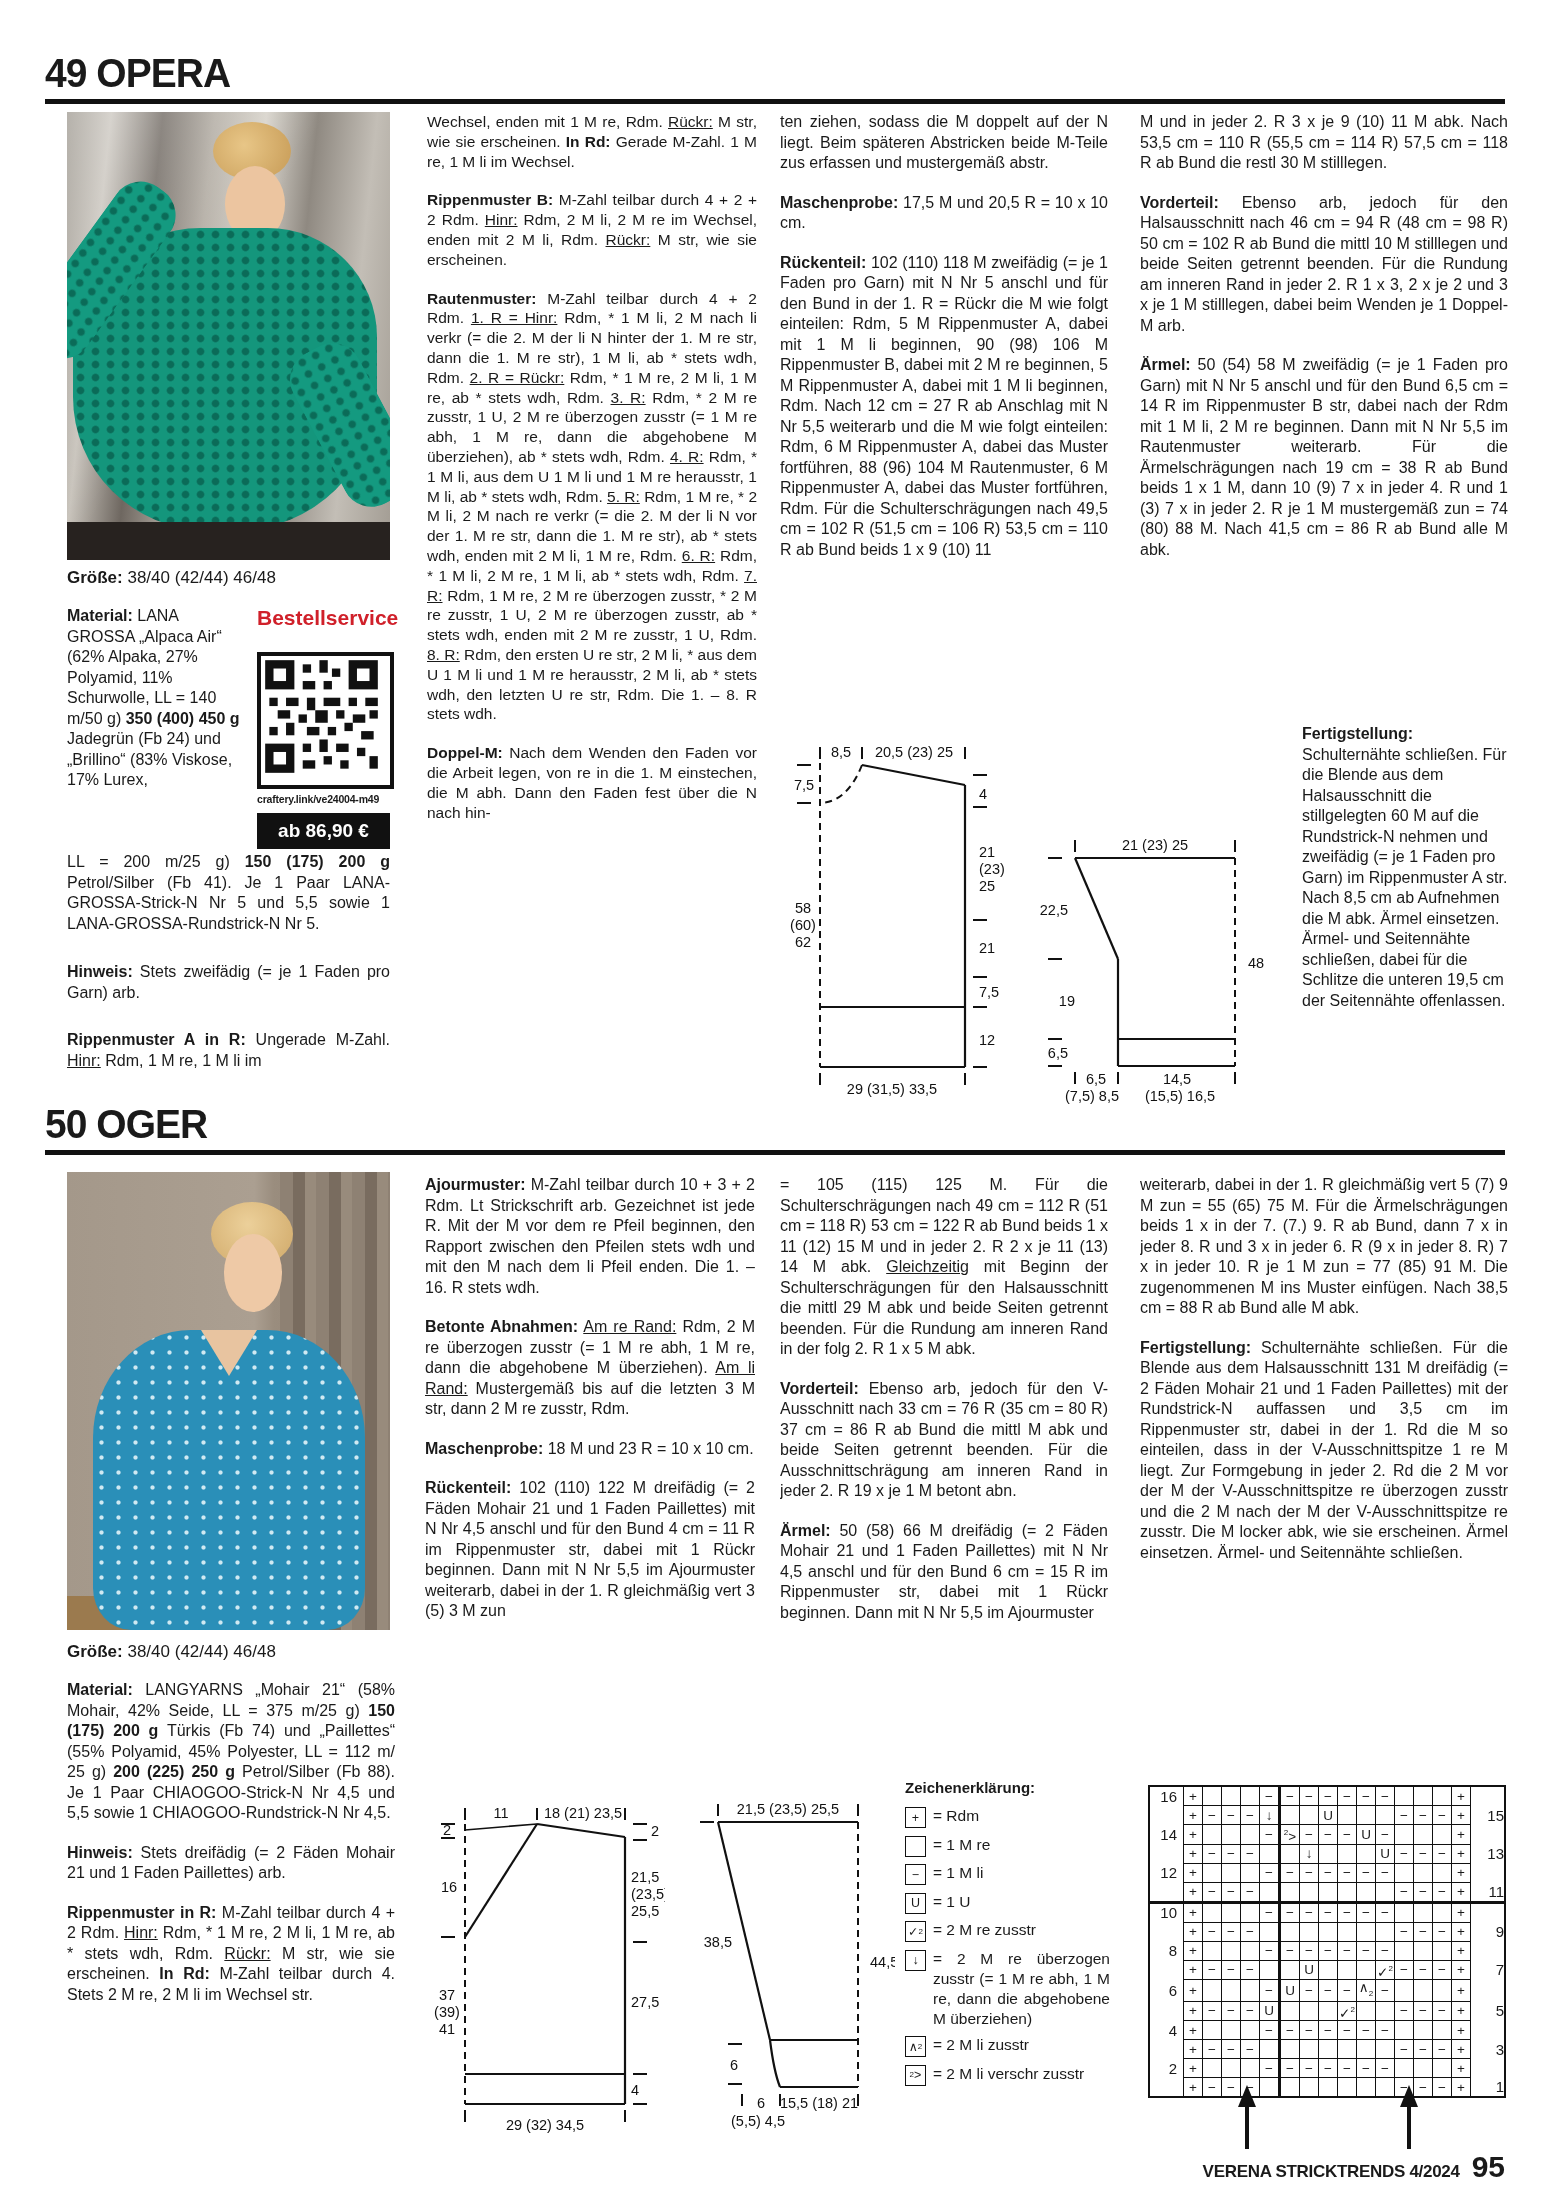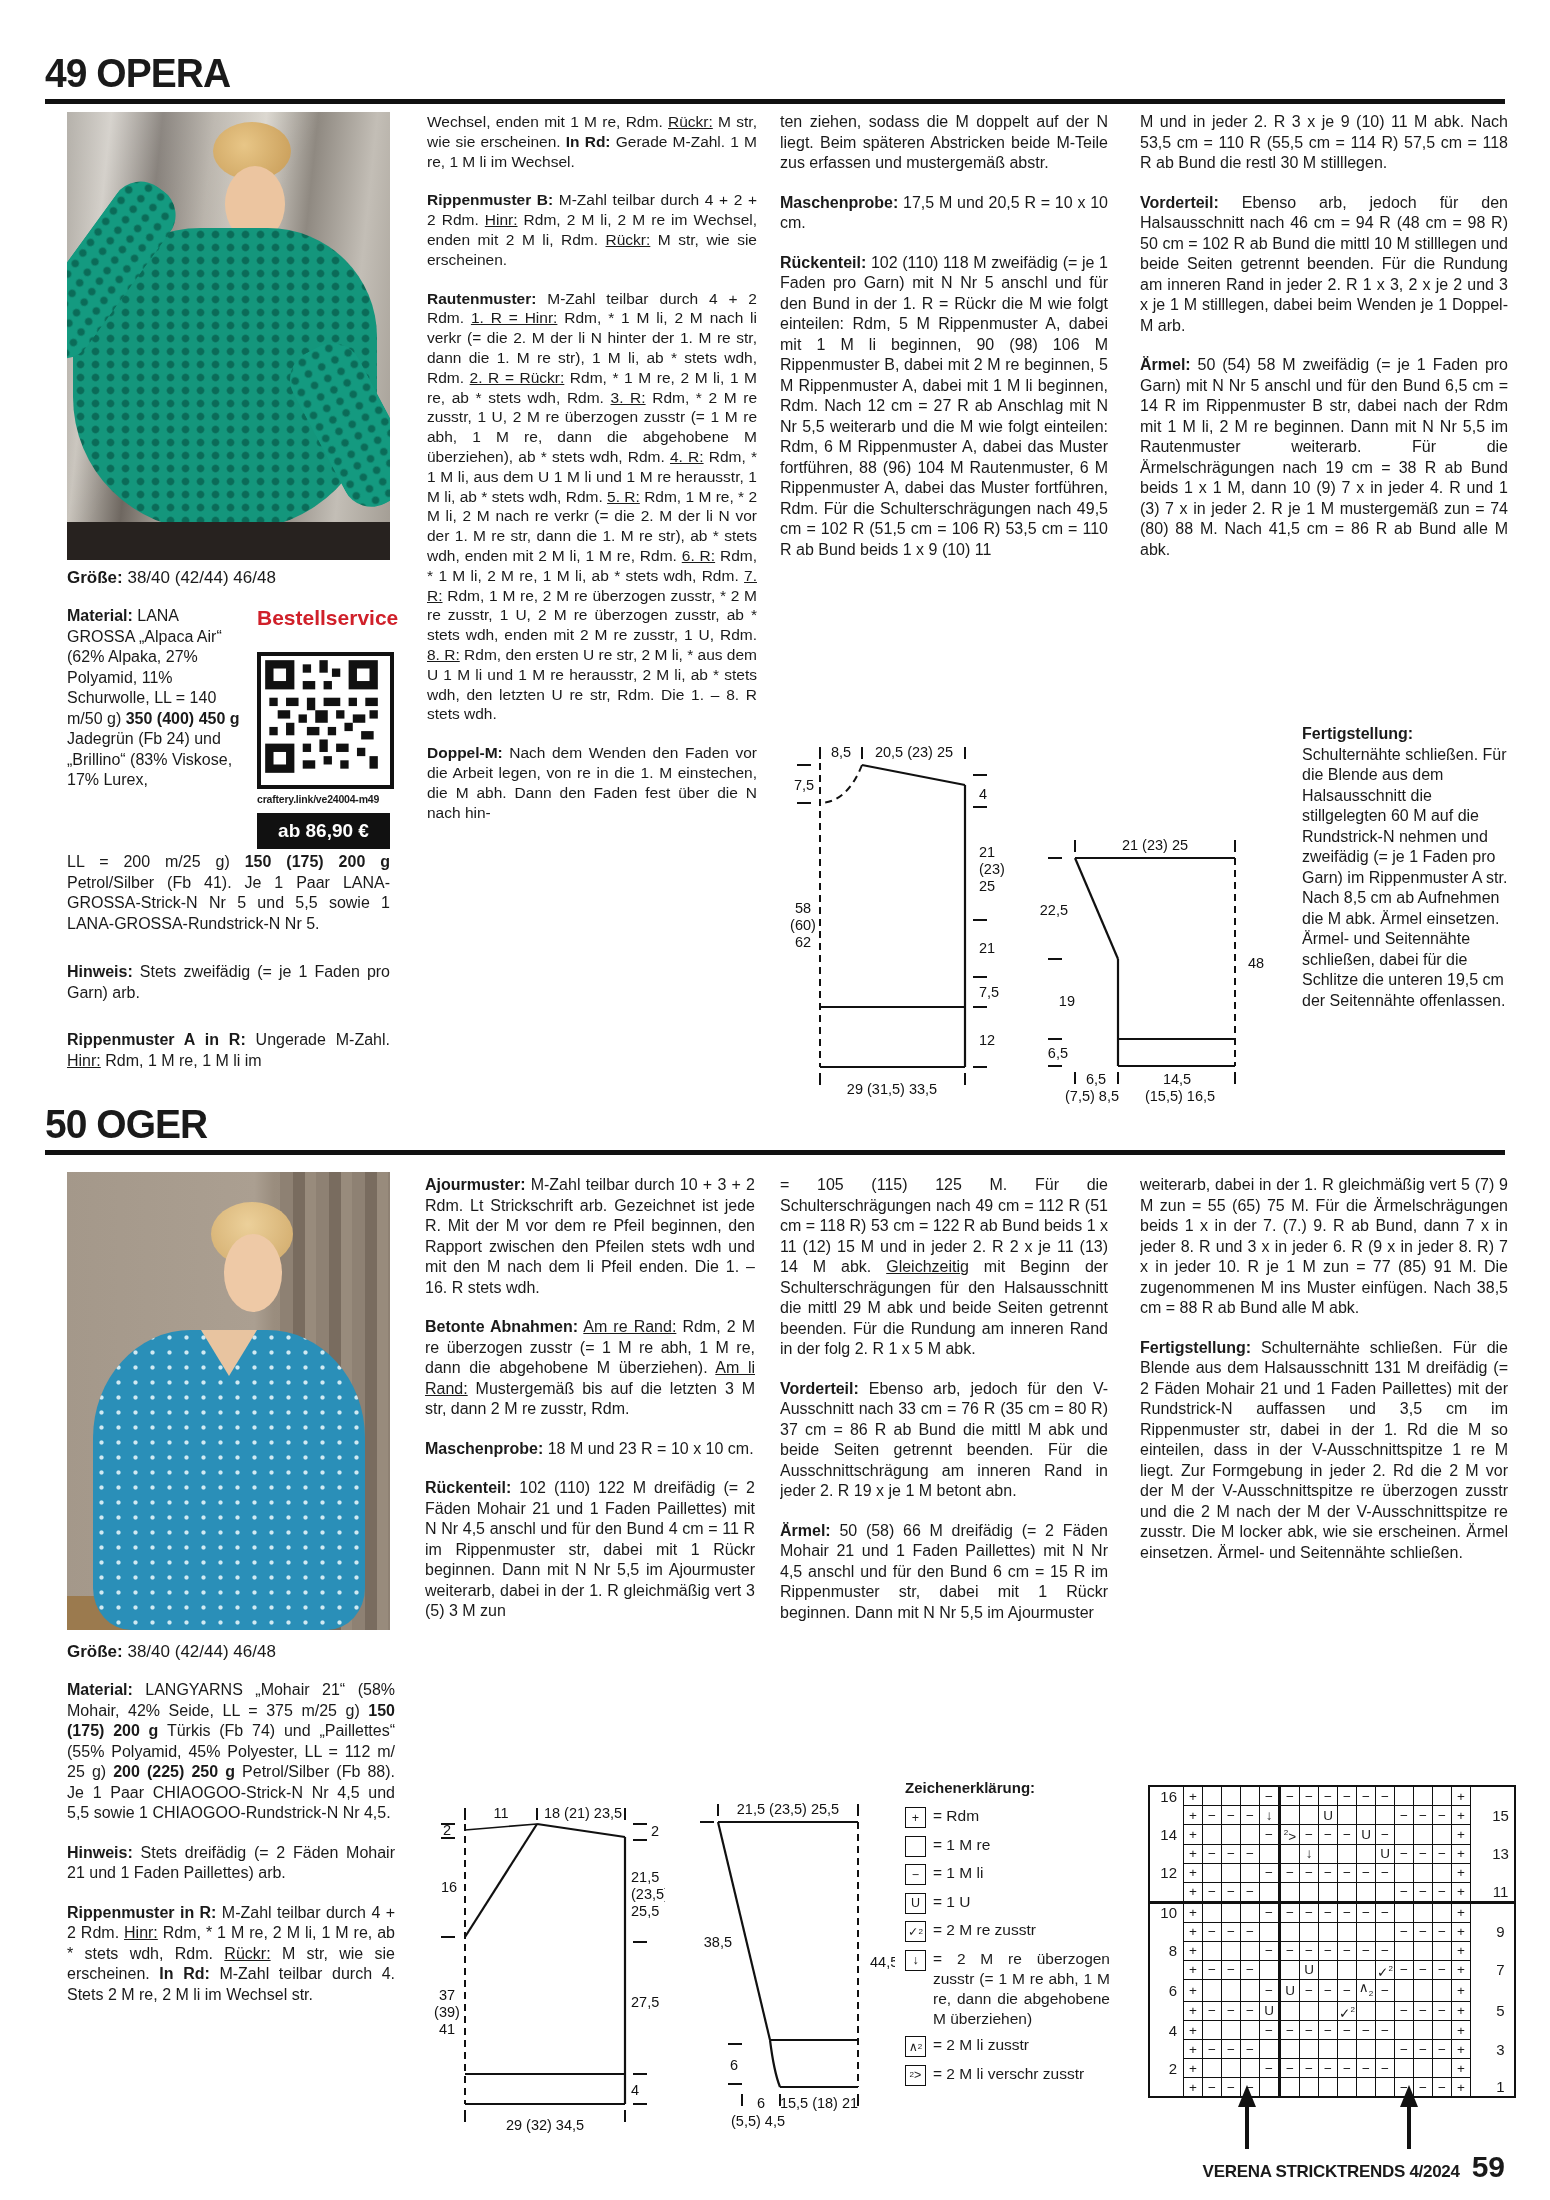--- a/index.html
+++ b/index.html
@@ -71,21 +71,21 @@
   .leg-txt{flex:1;text-align:justify;}
   
   .chart-wrap{position:absolute;}
   .chart-tbl{border-collapse:collapse;border:2.5px solid #111;}
   .chart-tbl td{width:18px;height:18px;min-width:18px;padding:0;border:1.3px solid #111;
       text-align:center;vertical-align:middle;font-size:13.5px;line-height:15px;}
   .chart-tbl td.bv{border-right:3px solid #111;}
   .chart-tbl tr.bh td{border-bottom:3px solid #111;}
   .chart-tbl td.lab{border:none;width:27px;font-size:15px;background:#fff;}
   .chart-tbl td.labl{text-align:right;padding-right:6px;}
-  .chart-tbl td.labr{text-align:center;padding-left:16px;}
+  .chart-tbl td.labr{text-align:right;padding-left:6px;}
   .arrow{position:absolute;width:18px;}
   .arrow .head{width:0;height:0;border-left:9px solid rgba(0,0,0,0);
       border-right:9px solid rgba(0,0,0,0);border-bottom:22px solid #111;}
   .arrow .stem{width:4px;height:42px;background:#111;margin:0 auto;}
   .footer{position:absolute;right:45px;top:2150px;display:flex;align-items:baseline;gap:12px;}
   .footer .mag{font-weight:800;font-size:17px;letter-spacing:-.3px;margin-left:32px;}
   .footer .pg{font-weight:800;font-size:30px;}
   .fert-spacer{float:left;width:162px;height:280px;margin-top:96px;}
 </style>
 </head>
@@ -706,16 +706,16 @@
         <div class="stem"></div>
     </div>
     <div class="arrow" style="left:252px;top:300px;">
       <div class="head"></div>
         <div class="stem"></div>
     </div>
   </div>
 
   <div class="footer">
     <span class="mag">VERENA STRICKTRENDS 4/2024</span>
-    <span class="pg">59</span>
+    <span class="pg">95</span>
   </div>
 
 </div>
 
 </body></html>

